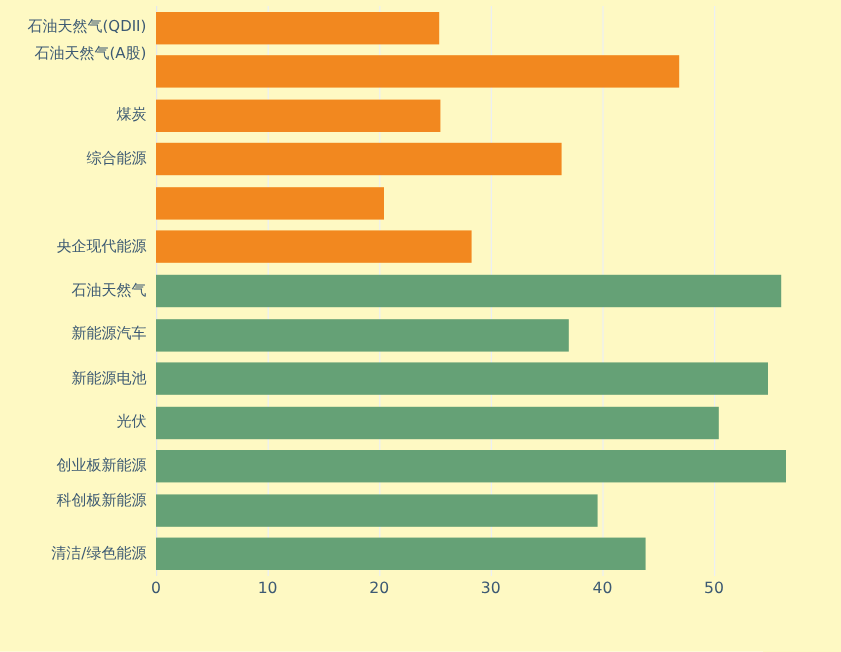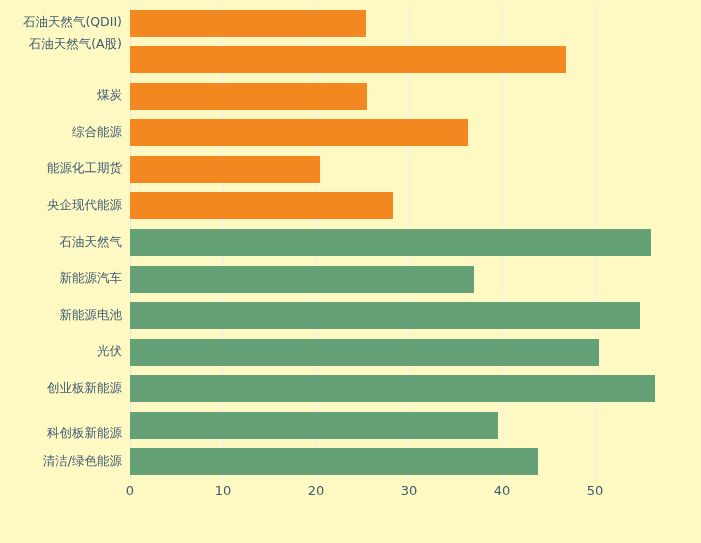--- a/index.html
+++ b/index.html
@@ -115,28 +115,27 @@
 </head>
 <body>
 
 <div id="chart-root">
 
   <div class="cat-labels">
       <div class="cat-label" style="top: 11.2692px;">石油天然气(QDII)</div>
       <div class="cat-label" style="top: 33px;">石油天然气(A股)</div>
       <div class="cat-label" style="top: 84.3462px; margin-left: 36px;">煤炭</div>
       <div class="cat-label" style="top: 120.885px;">综合能源</div>
-      <div class="cat-label" style="top: 157.423px;">能源化工期货</div>
       <div class="cat-label" style="top: 193.962px;">央企现代能源</div>
       <div class="cat-label" style="top: 230.5px;">石油天然气</div>
       <div class="cat-label" style="top: 267.038px;">新能源汽车</div>
       <div class="cat-label" style="top: 303.577px;">新能源电池</div>
       <div class="cat-label" style="top: 340.115px;">光伏</div>
       <div class="cat-label" style="top: 376.654px;">创业板新能源</div>
-      <div class="cat-label" style="top: 422px;">科创板新能源</div>
+      <div class="cat-label" style="top: 406px;">科创板新能源</div>
       <div class="cat-label" style="top: 449.731px;">清洁/绿色能源</div>
     </div>
 
   <div class="plot-area">
     <div class="gridlines">
         <div class="gridline axis-zero" style="left: 0px;"></div>
         <div class="gridline" style="left: 92.9967px;"></div>
         <div class="gridline" style="left: 185.993px;"></div>
         <div class="gridline" style="left: 278.99px;"></div>
         <div class="gridline" style="left: 371.987px;"></div>

